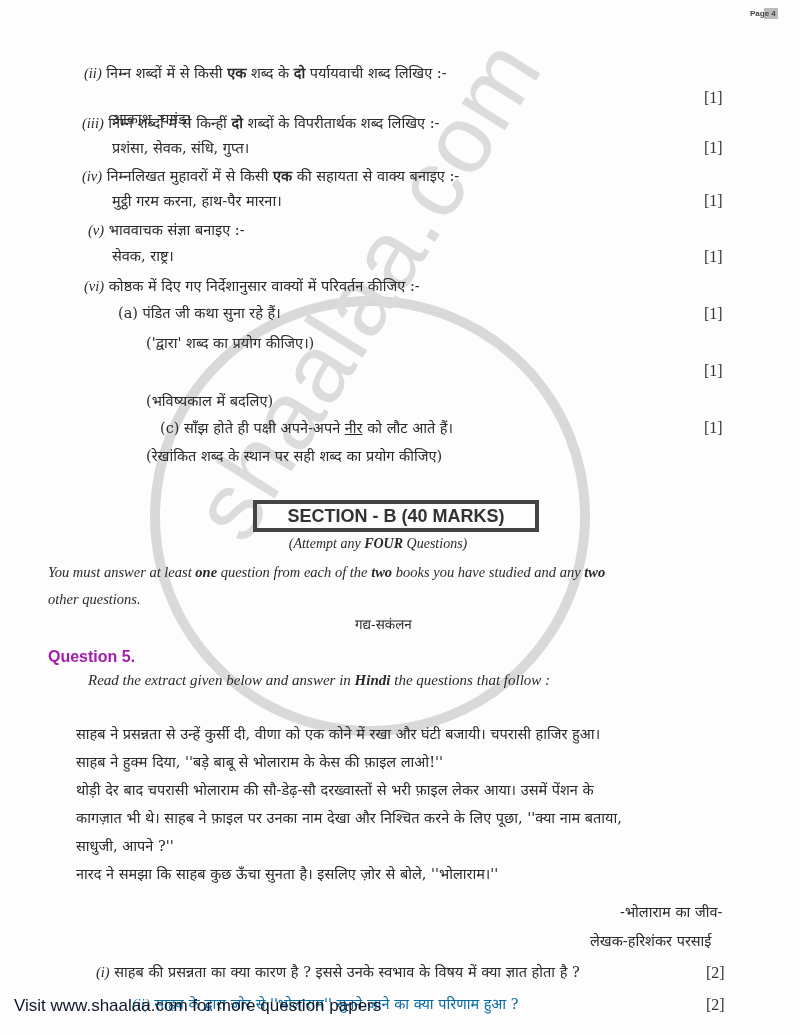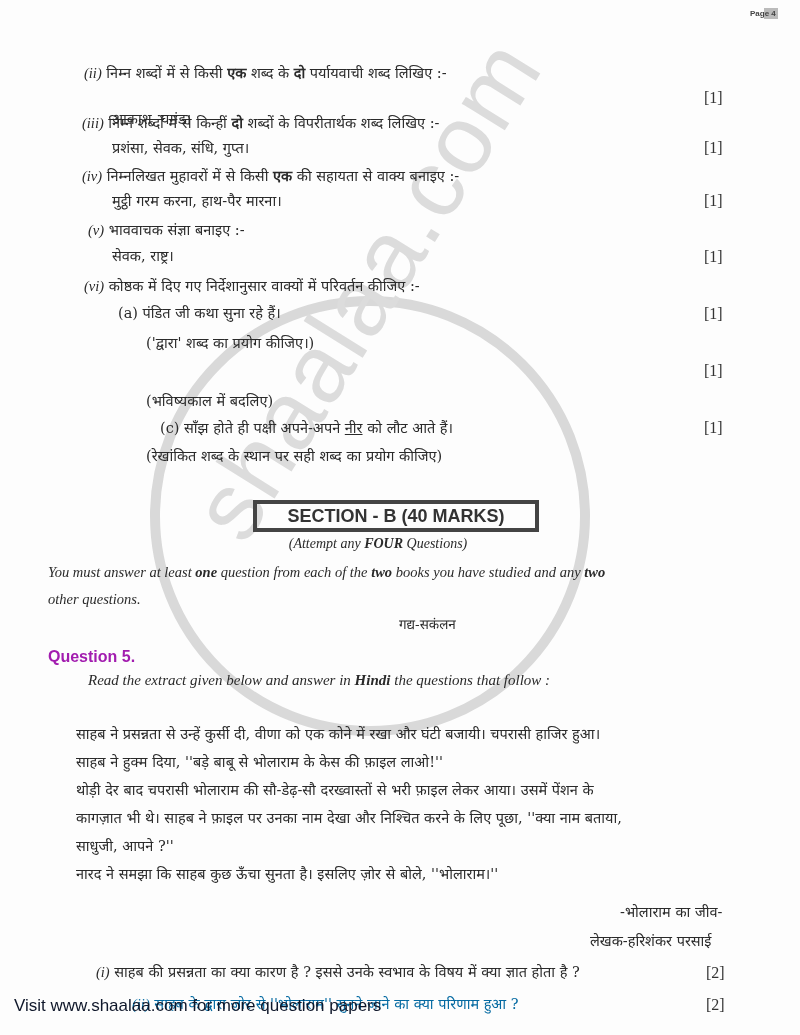--- a/index.html
+++ b/index.html
@@ -114,21 +114,21 @@
   <div class="line" style="left:146px; top:446px;">(रेखांकित शब्द के स्थान पर सही शब्द का प्रयोग कीजिए)</div>
 
   <div class="section-box">SECTION - B (40 MARKS)</div>
   <div class="attempt">
     <span>(Attempt any </span><b>FOUR</b><span> Questions)</span>
   </div>
   <div class="line eng-it" style="left:48px; top:562px;">
     <span>You must answer at least </span><b>one</b><span> question from each of the </span><b>two</b><span> books you have studied and any </span><b>two</b>
   </div>
   <div class="line eng-it" style="left:48px; top:589px;">other questions.</div>
-  <div class="line" style="left:355px; top:614px; font-size:13.5px;margin-left:44px;">गद्य-सकंलन</div>
+  <div class="line" style="left:355px; top:614px; font-size:13.5px;">गद्य-सकंलन</div>
 
   <div class="q-head">Question 5.</div>
   <div class="line eng-it" style="left:88px; top:670px; font-size:15px;">
     <span>Read the extract given below and answer in </span><b>Hindi</b><span> the questions that follow :</span>
   </div>
 
   <div class="line" style="left:76px; top:724px;">साहब ने प्रसन्नता से उन्हें कुर्सी दी, वीणा को एक कोने में रखा और घंटी बजायी। चपरासी हाजिर हुआ।</div>
   <div class="line" style="left:76px; top:752px;text-align:right;">साहब ने हुक्म दिया, ''बड़े बाबू से भोलाराम के केस की फ़ाइल लाओ!''</div>
   <div class="line" style="left:76px; top:780px;">थोड़ी देर बाद चपरासी भोलाराम की सौ-डेढ़-सौ दरख्वास्तों से भरी फ़ाइल लेकर आया। उसमें पेंशन के</div>
   <div class="line" style="left:76px; top:808px;">कागज़ात  भी थे। साहब ने फ़ाइल पर उनका नाम देखा और निश्चित करने के लिए पूछा, ''क्या नाम बताया,</div>

